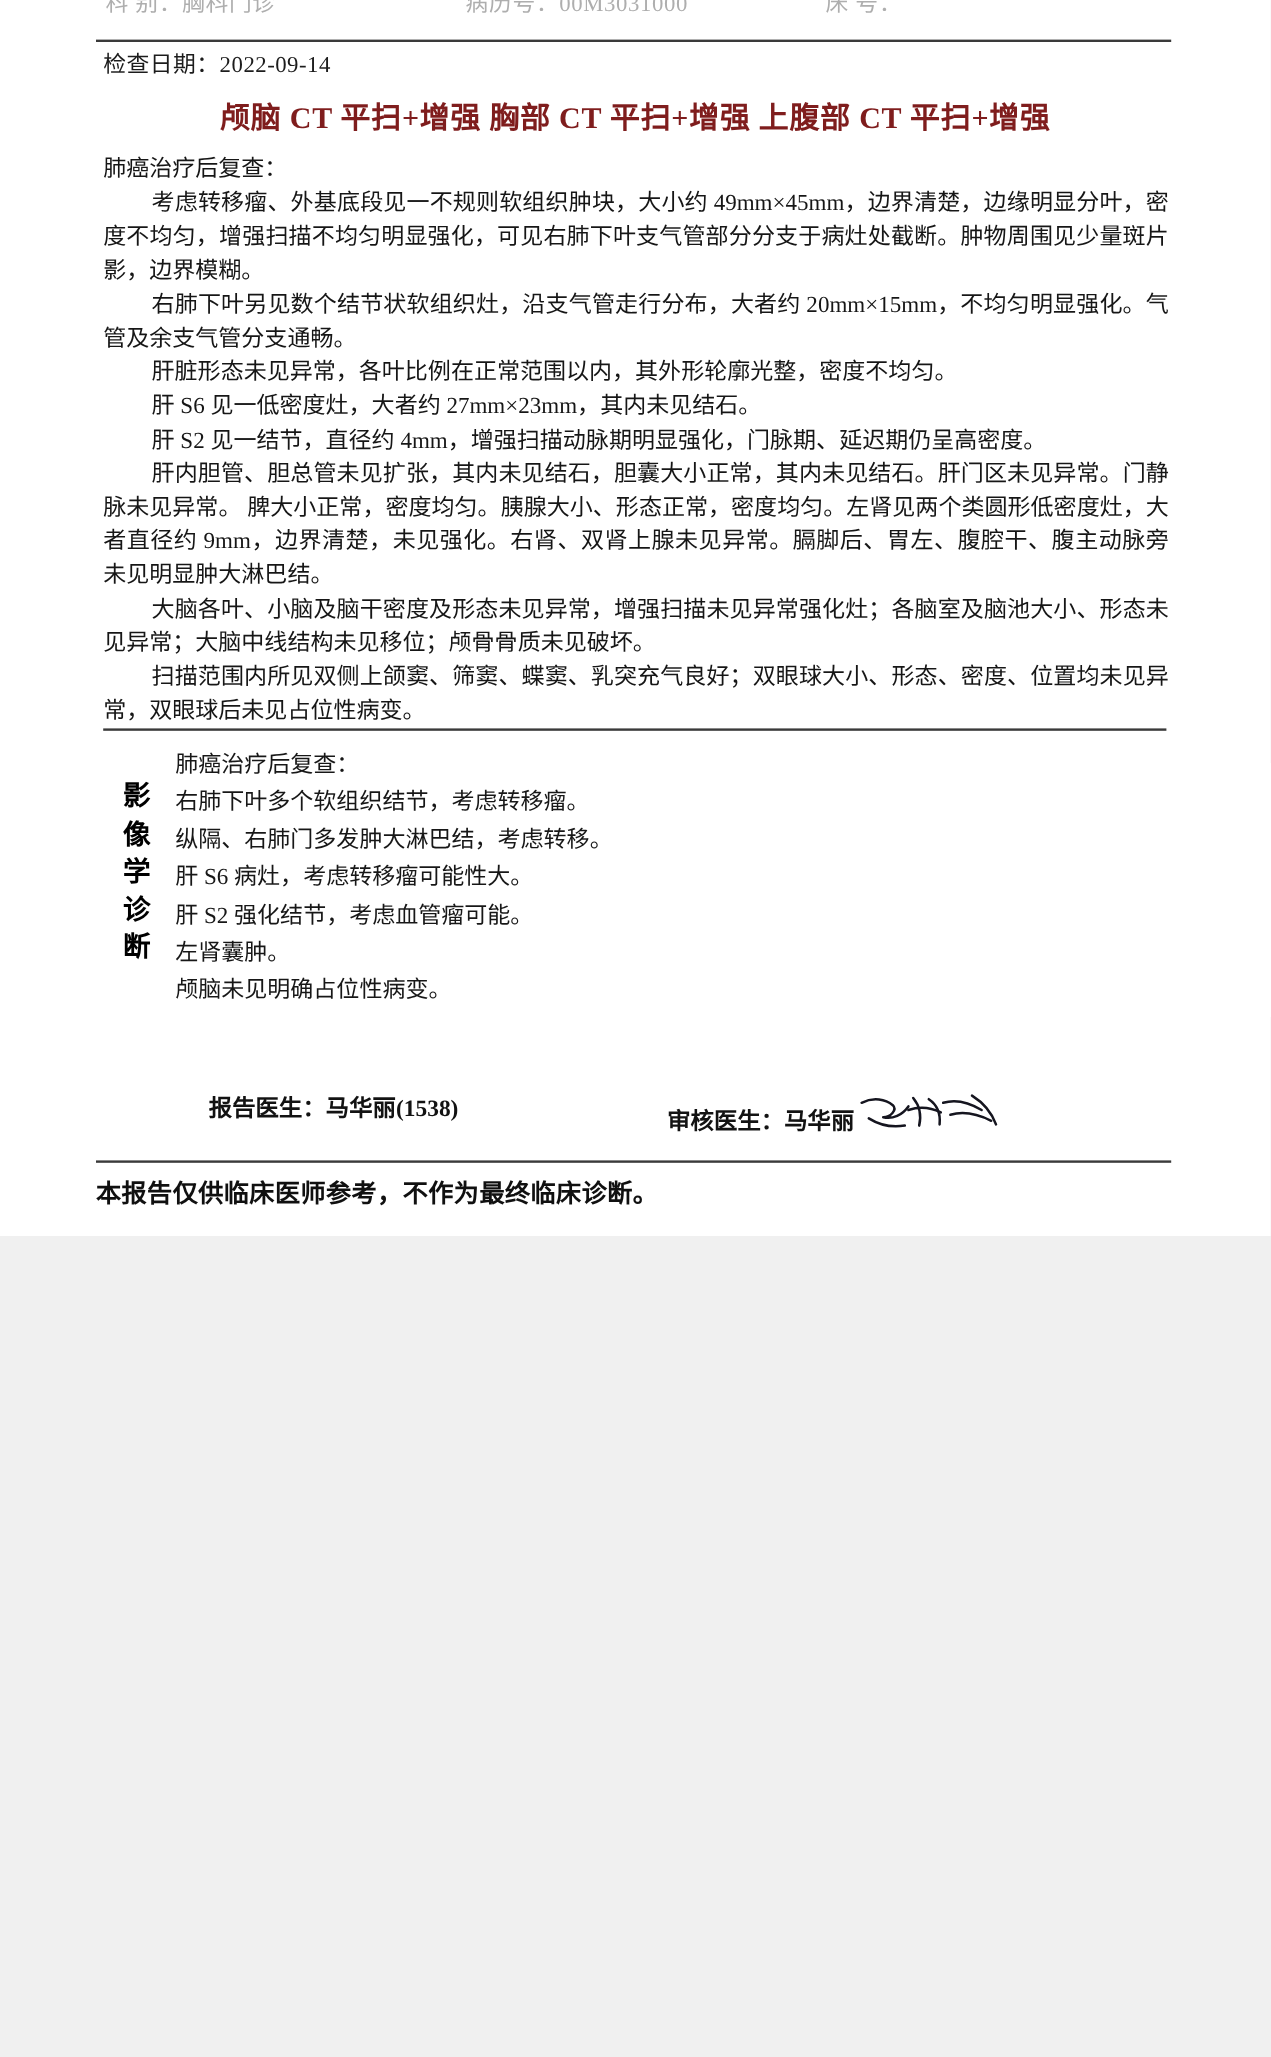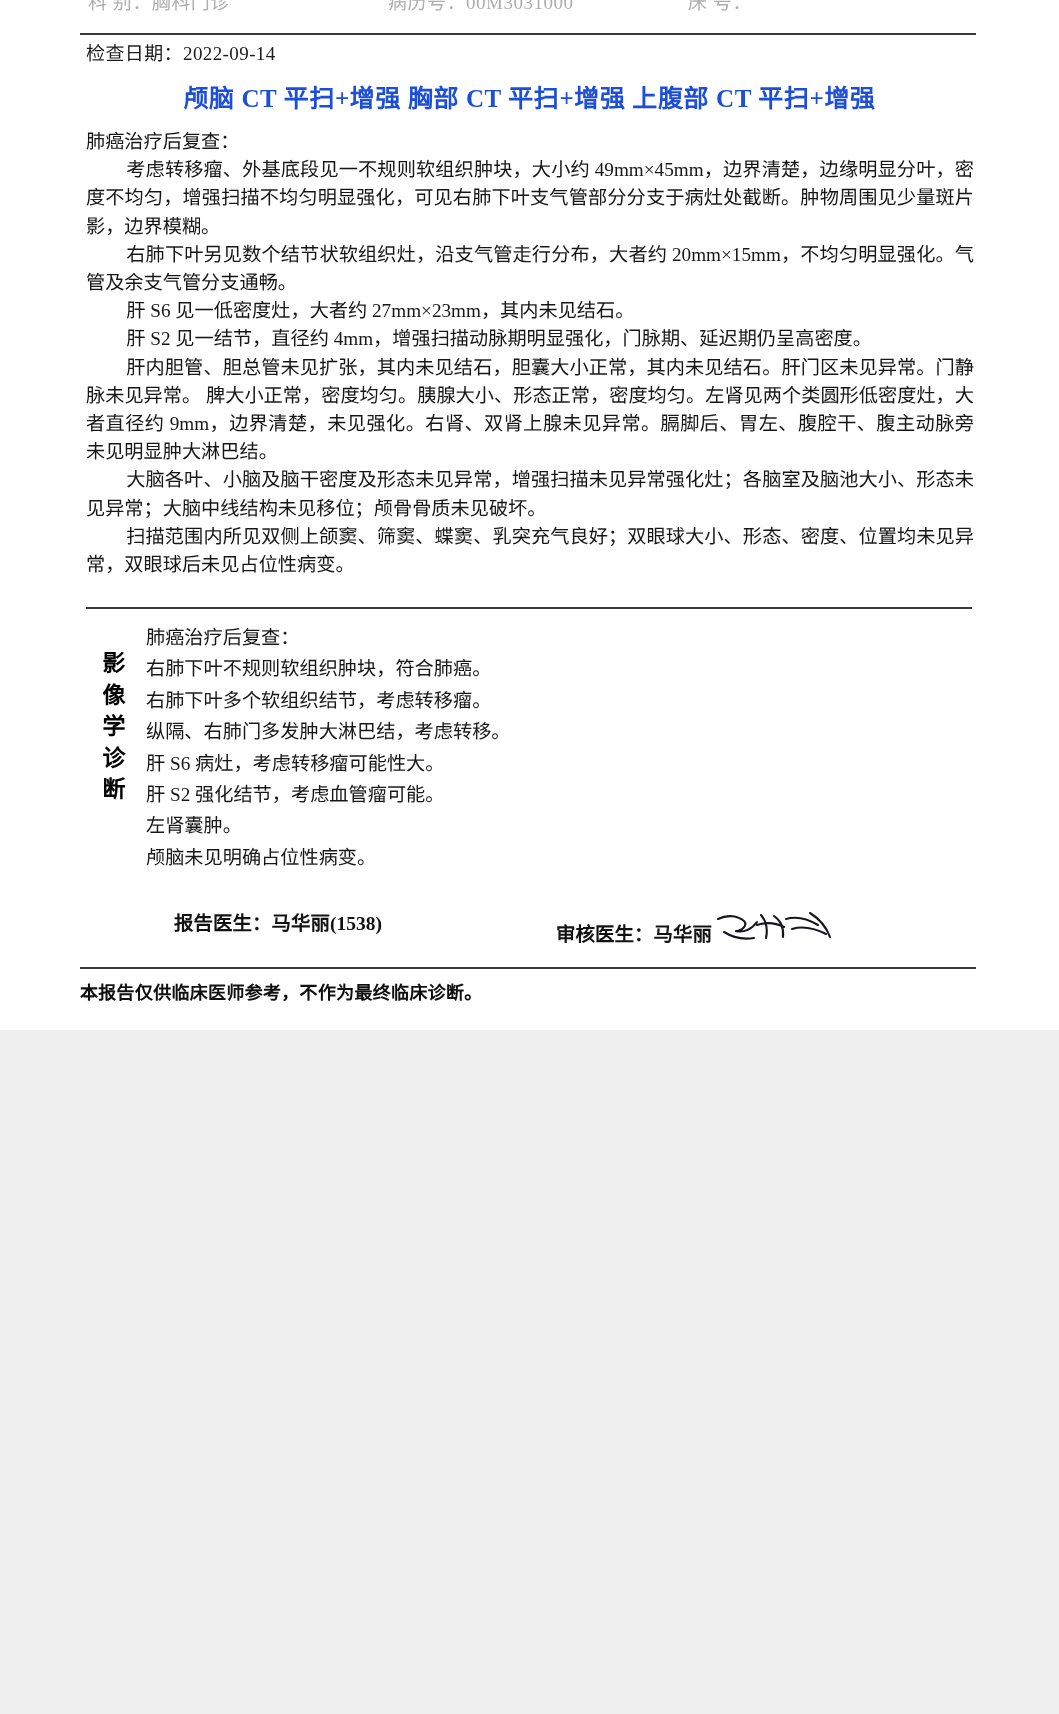--- a/index.html
+++ b/index.html
@@ -91,21 +91,21 @@
   }
 
   .exam-title {
     position: absolute;
     left: 0;
     top: 78px;
     width: 1059px;
     text-align: center;
     font-size: 25px;
     font-weight: bold;
-    color: #1d4ed8;
+    color: #7f1d1d;
     letter-spacing: .6px;
     white-space: nowrap;
   }
 
   
   .findings {
     position: absolute;
     left: 86px;
     top: 128px;
     width: 888px;
@@ -182,21 +182,21 @@
   .handwriting {
     display: inline-block;
     vertical-align: -6px;
     margin-left: 2px;
   }
 
   .footer-note {
     position: absolute;
     left: 80px;
     top: 978px;
-    font-size: 18px;
+    font-size: 21px;
     font-weight: bold;
     color: #101010;
     letter-spacing: .3px;
     white-space: nowrap;
   }
 </style>
 </head>
 <body>
 
 <div class="page">
@@ -208,40 +208,40 @@
   <hr class="rule rule-top">
 
   <div class="exam-date"><span>检查日期：</span><span>2022-09-14</span></div>
 
   <div class="exam-title">颅脑 CT 平扫+增强  胸部 CT 平扫+增强  上腹部 CT 平扫+增强</div>
 
   <div class="findings">
     <p class="noindent">肺癌治疗后复查：</p>
     <p>考虑转移瘤、外基底段见一不规则软组织肿块，大小约 49mm×45mm，边界清楚，边缘明显分叶，密度不均匀，增强扫描不均匀明显强化，可见右肺下叶支气管部分分支于病灶处截断。肿物周围见少量斑片影，边界模糊。</p>
     <p>右肺下叶另见数个结节状软组织灶，沿支气管走行分布，大者约 20mm×15mm，不均匀明显强化。气管及余支气管分支通畅。</p>
+    <p>肝脏形态未见异常，各叶比例在正常范围以内，其外形轮廓光整，密度不均匀。</p>
     <p>肝 S6 见一低密度灶，大者约 27mm×23mm，其内未见结石。</p>
     <p>肝 S2 见一结节，直径约 4mm，增强扫描动脉期明显强化，门脉期、延迟期仍呈高密度。</p>
     <p>肝内胆管、胆总管未见扩张，其内未见结石，胆囊大小正常，其内未见结石。肝门区未见异常。门静脉未见异常。 脾大小正常，密度均匀。胰腺大小、形态正常，密度均匀。左肾见两个类圆形低密度灶，大者直径约 9mm，边界清楚，未见强化。右肾、双肾上腺未见异常。膈脚后、胃左、腹腔干、腹主动脉旁未见明显肿大淋巴结。</p>
     <p>大脑各叶、小脑及脑干密度及形态未见异常，增强扫描未见异常强化灶；各脑室及脑池大小、形态未见异常；大脑中线结构未见移位；颅骨骨质未见破坏。</p>
     <p>扫描范围内所见双侧上颌窦、筛窦、蝶窦、乳突充气良好；双眼球大小、形态、密度、位置均未见异常，双眼球后未见占位性病变。</p>
   </div>
 
   <hr class="rule rule-mid">
 
   <div class="impression">
     <div class="impression-label">
       <span>影</span>
       <span>像</span>
       <span>学</span>
       <span>诊</span>
       <span>断</span>
     </div>
     <div class="impression-body">
       <p>肺癌治疗后复查：</p>
-      <p>右肺下叶不规则软组织肿块，符合肺癌。</p>
       <p>右肺下叶多个软组织结节，考虑转移瘤。</p>
       <p>纵隔、右肺门多发肿大淋巴结，考虑转移。</p>
       <p>肝 S6 病灶，考虑转移瘤可能性大。</p>
       <p>肝 S2 强化结节，考虑血管瘤可能。</p>
       <p>左肾囊肿。</p>
       <p>颅脑未见明确占位性病变。</p>
     </div>
   </div>
 
   <div class="sign-row">

